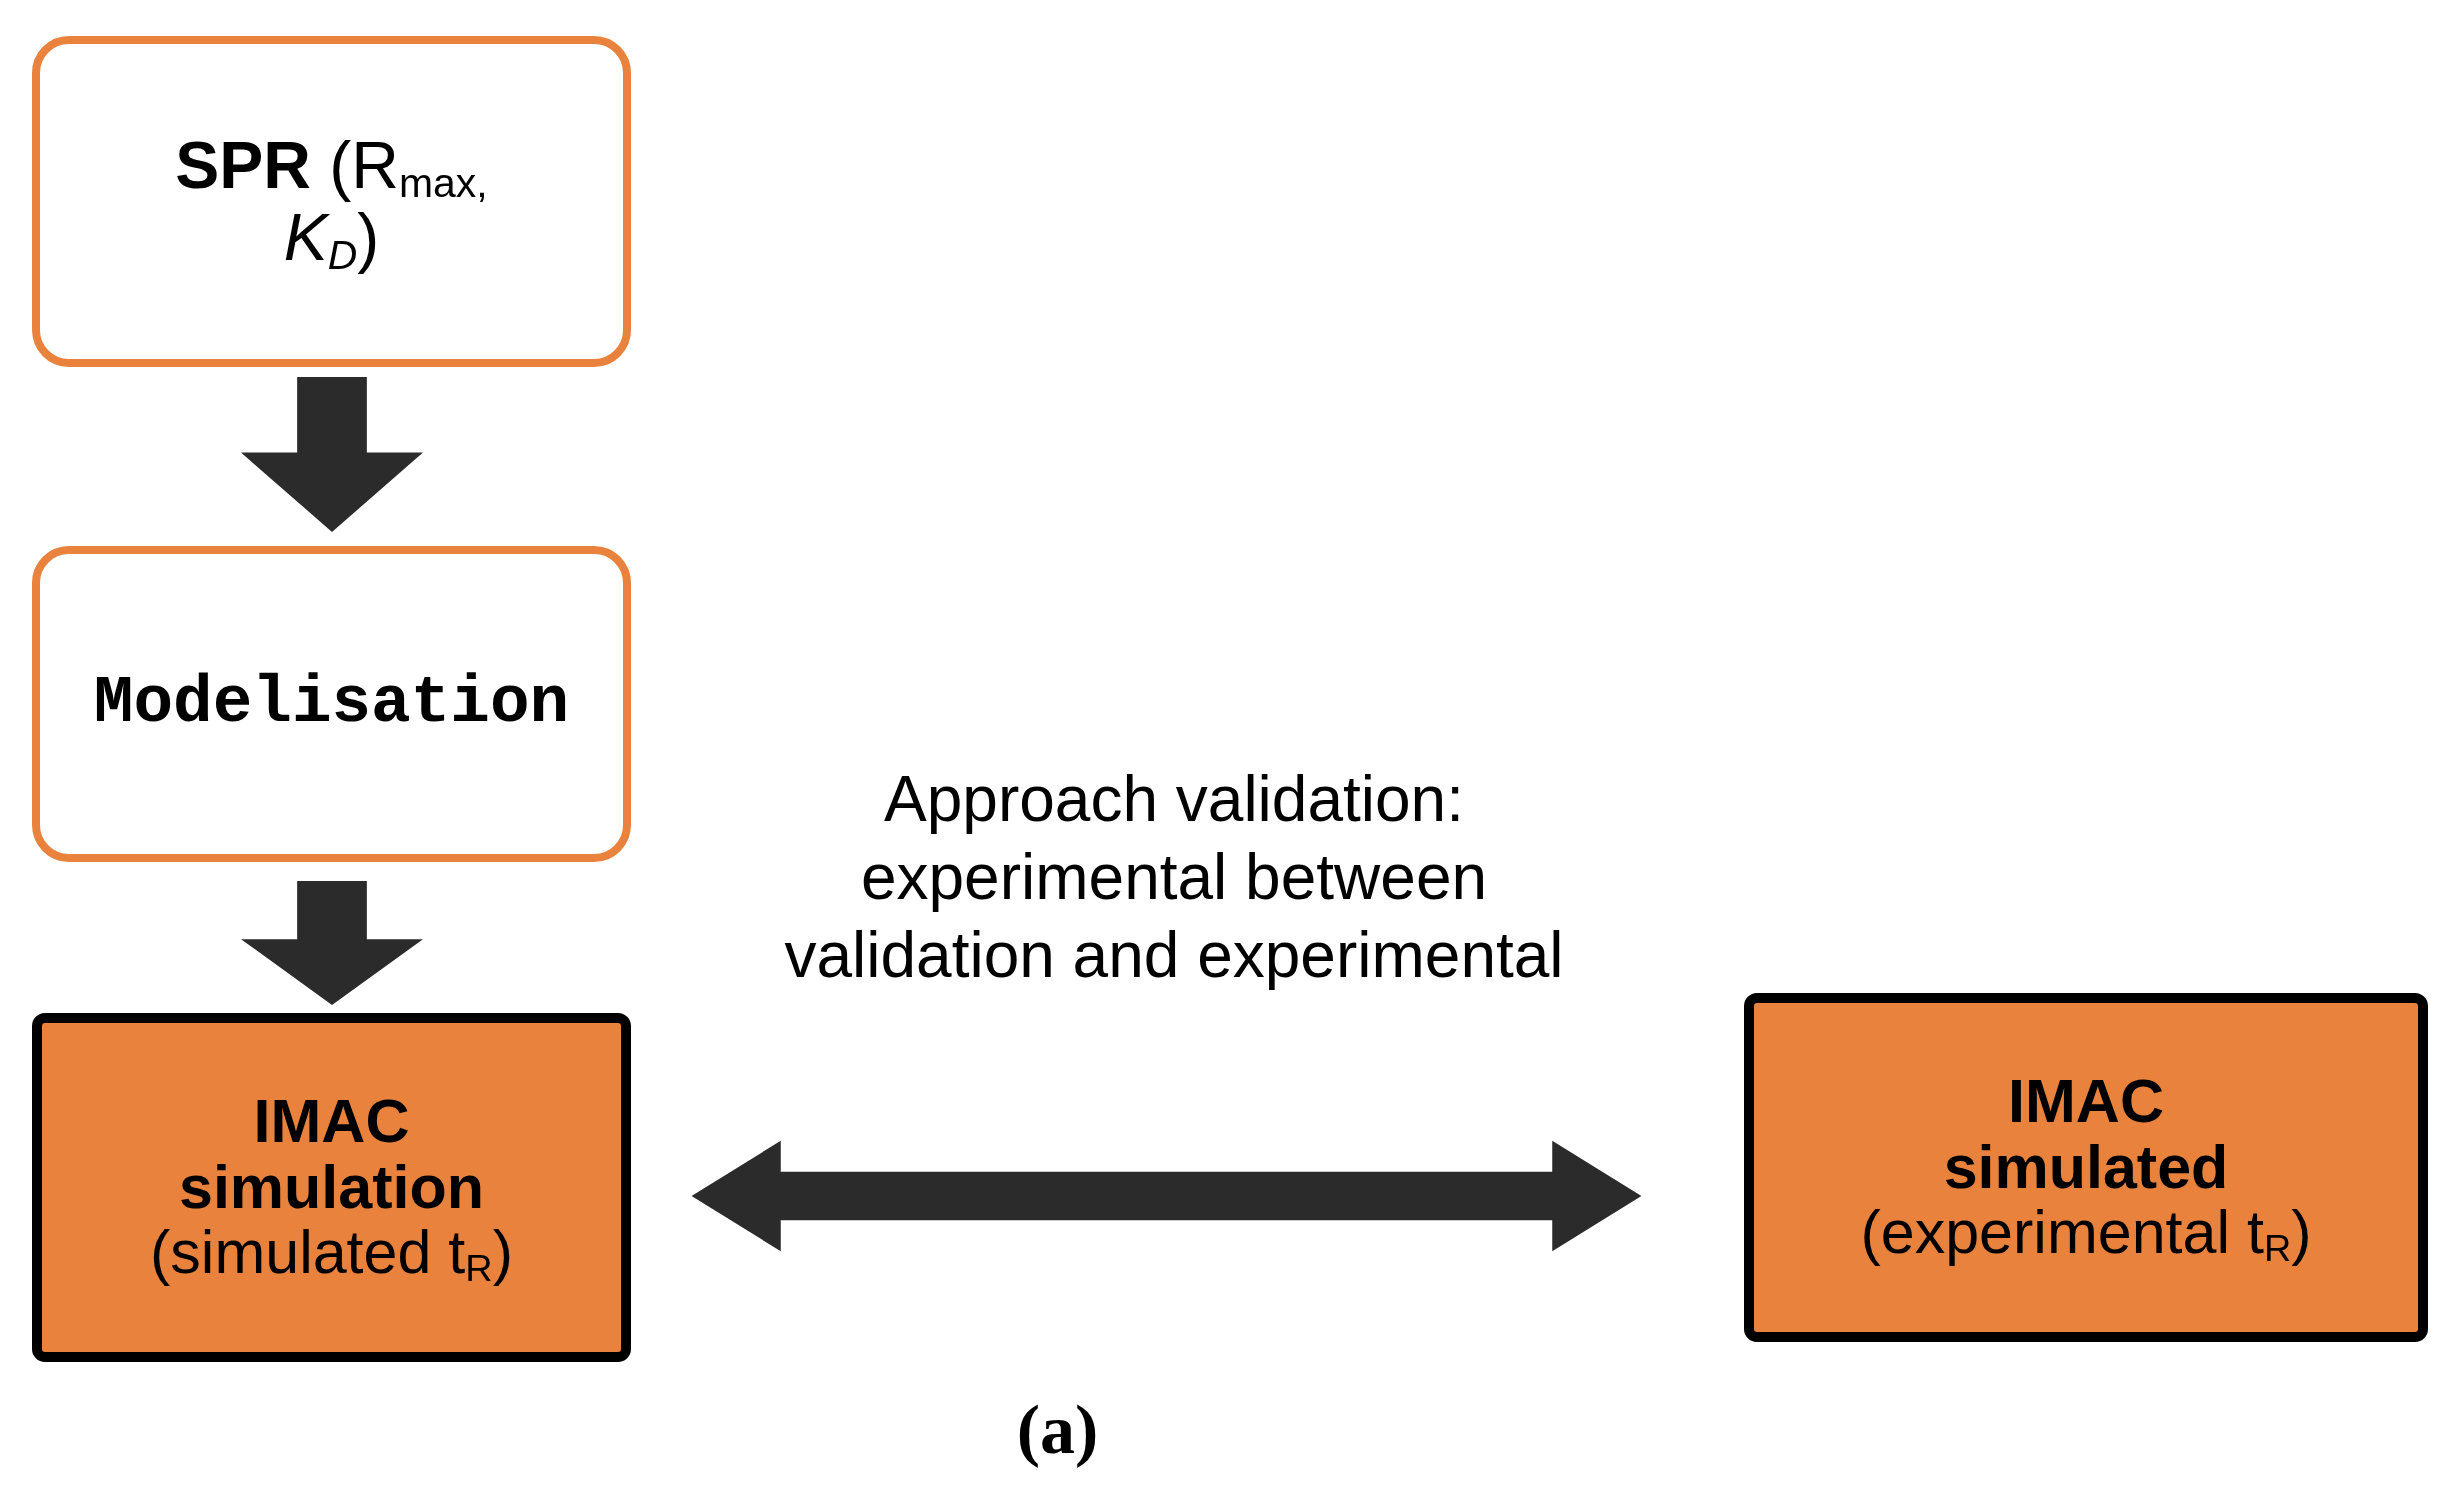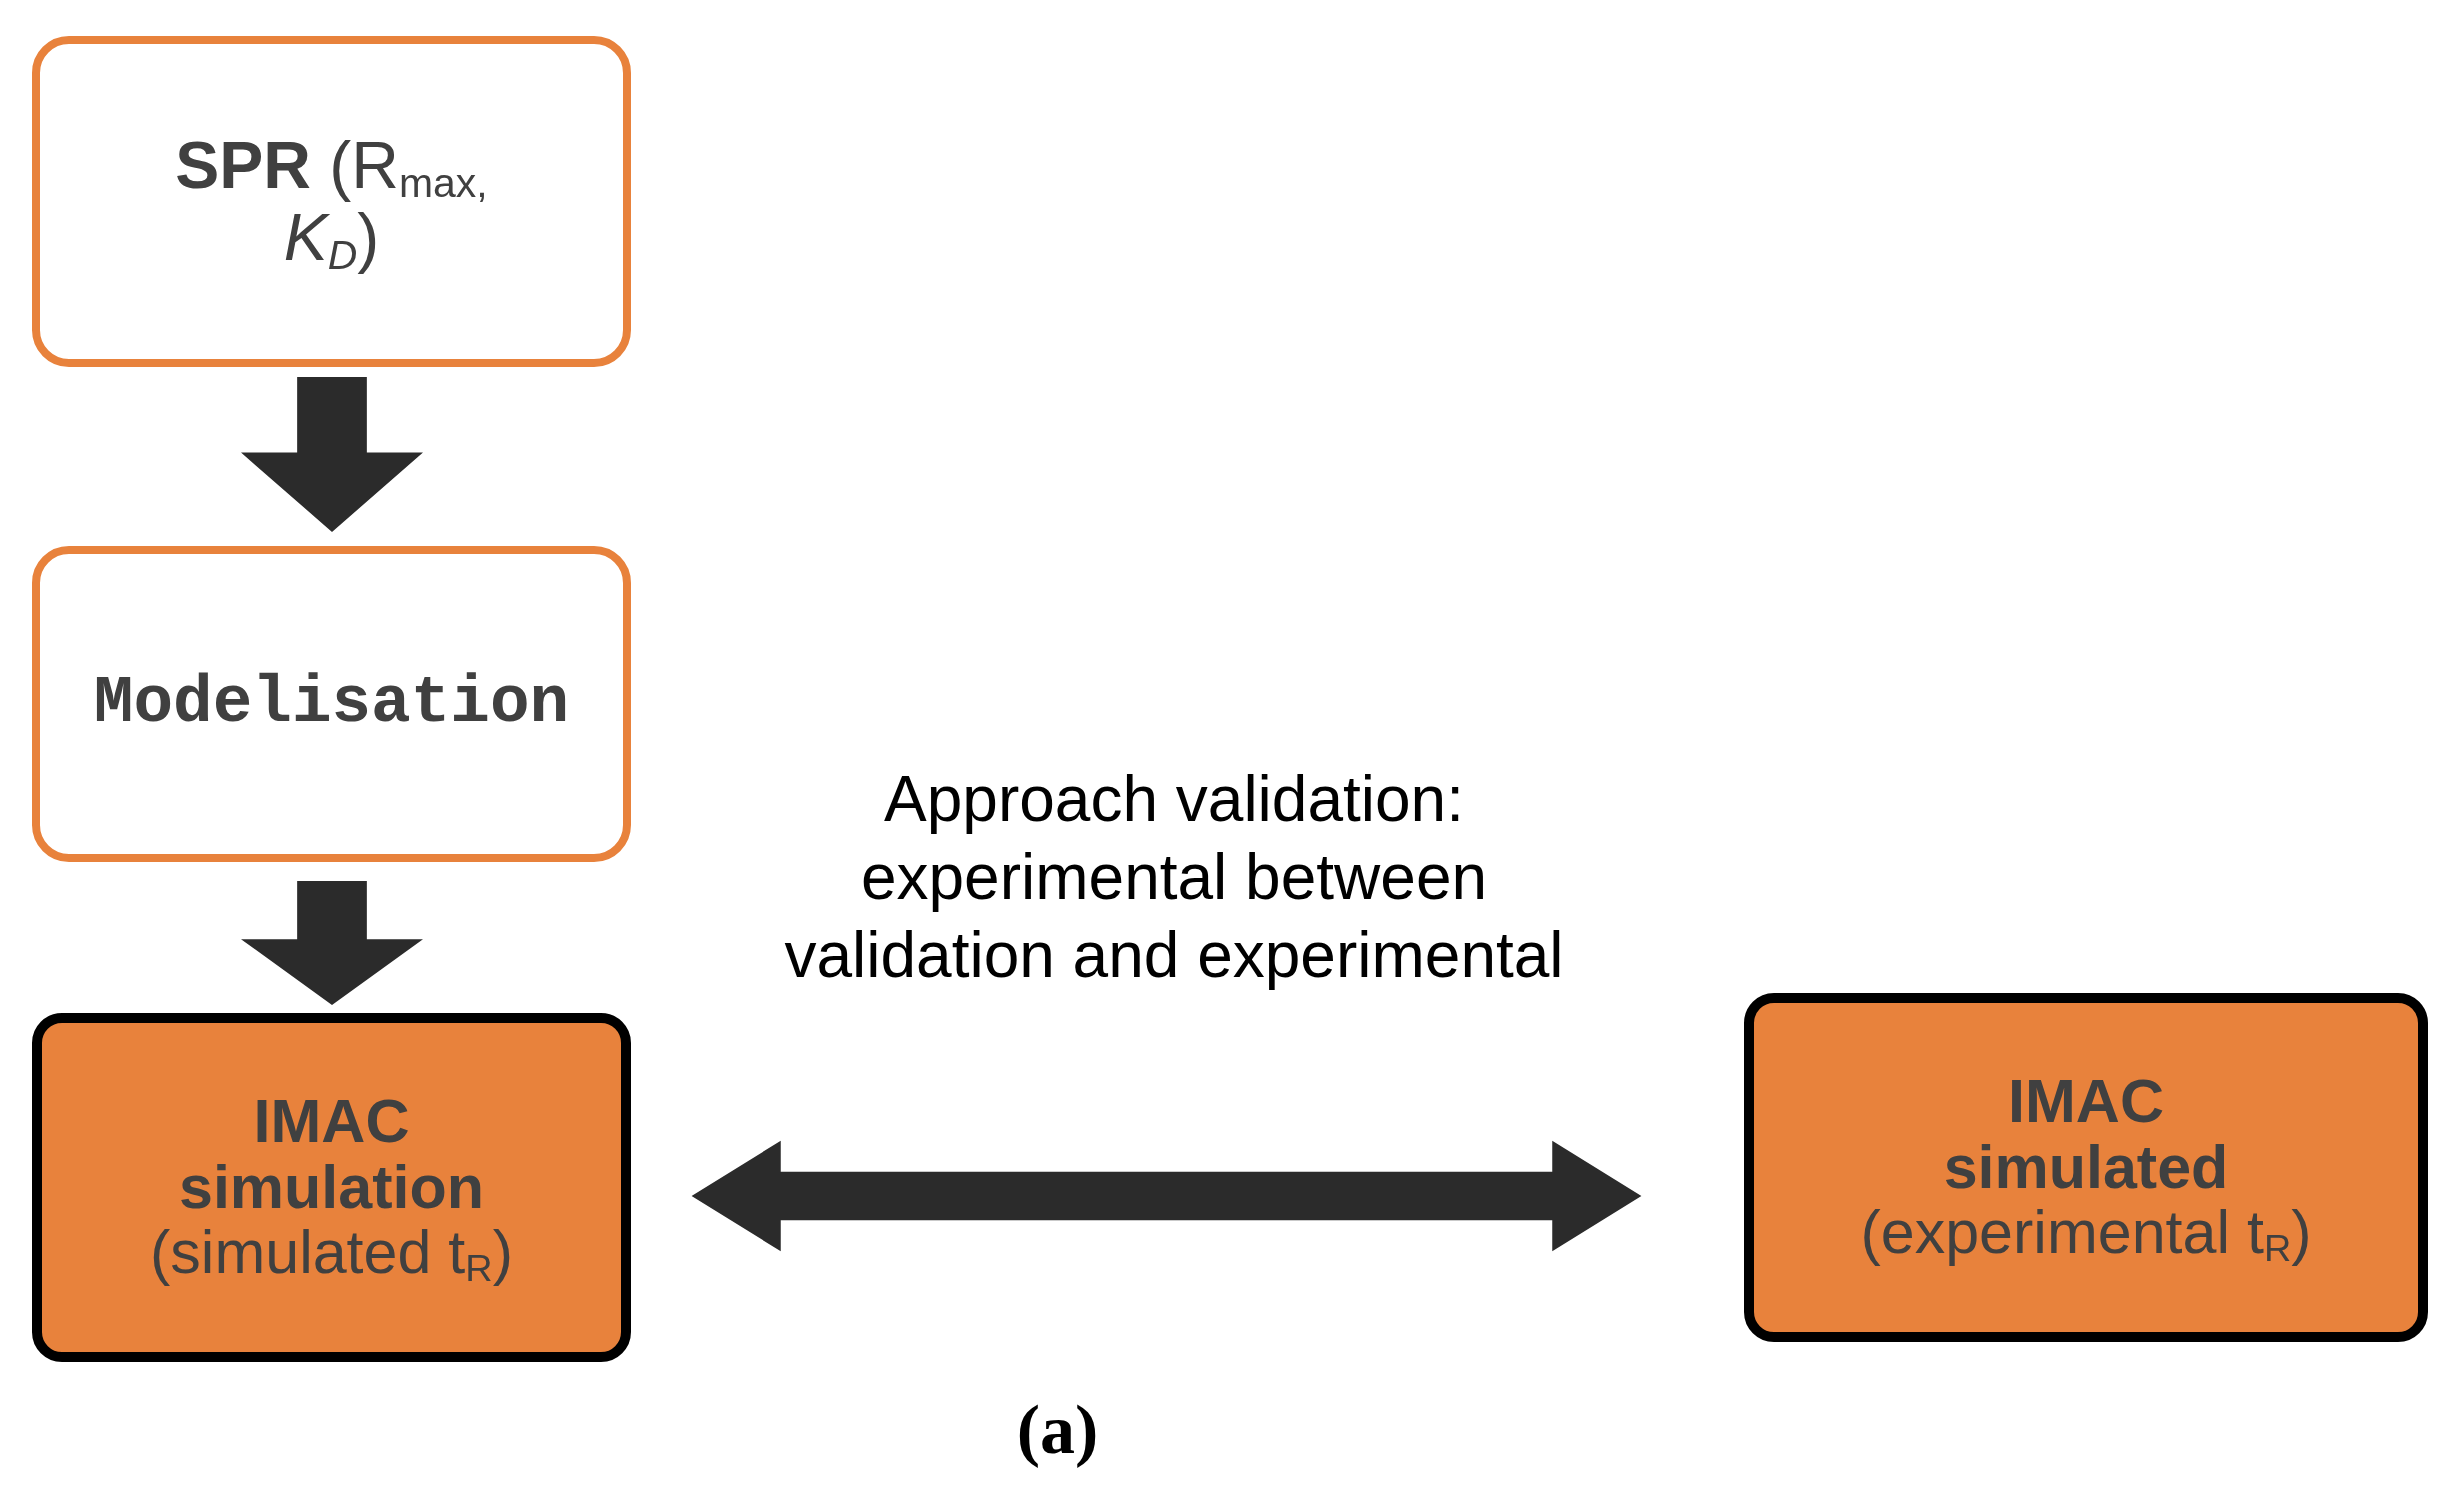--- a/index.html
+++ b/index.html
@@ -18,34 +18,34 @@
 
   
   .node {
     position: absolute;
     box-sizing: border-box;
     display: flex;
     flex-direction: column;
     align-items: center;
     justify-content: center;
     text-align: center;
-    color: #404040;
+    color: #000000;
     line-height: 1.08;
   }
 
   .node.outline {
     background: #ffffff;
     border: 8.7px solid #E8823C;
     border-radius: 37px;
   }
 
   .node.filled {
     background: #E8823C;
     border: 10.7px solid #000000;
-    border-radius: 30px;
+    border-radius: 13px;
   }
 
   
   #box-spr {
     left: 32px;
     top: 36px;
     width: 599px;
     height: 331px;
     font-size: 66px;
   }

